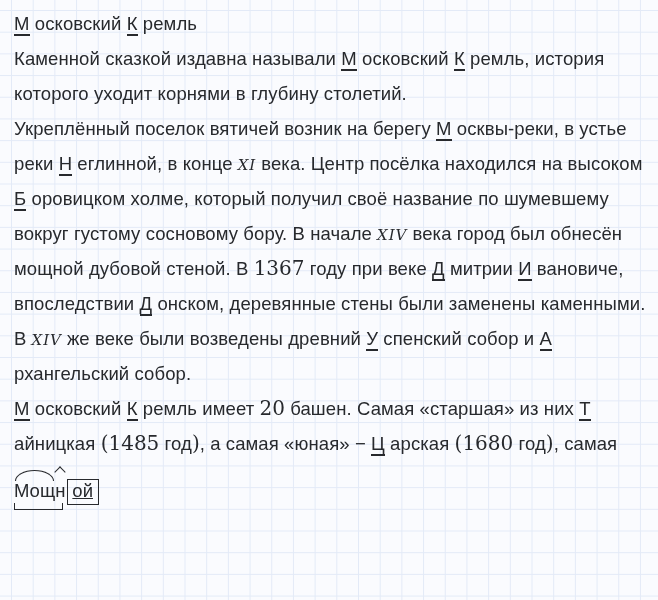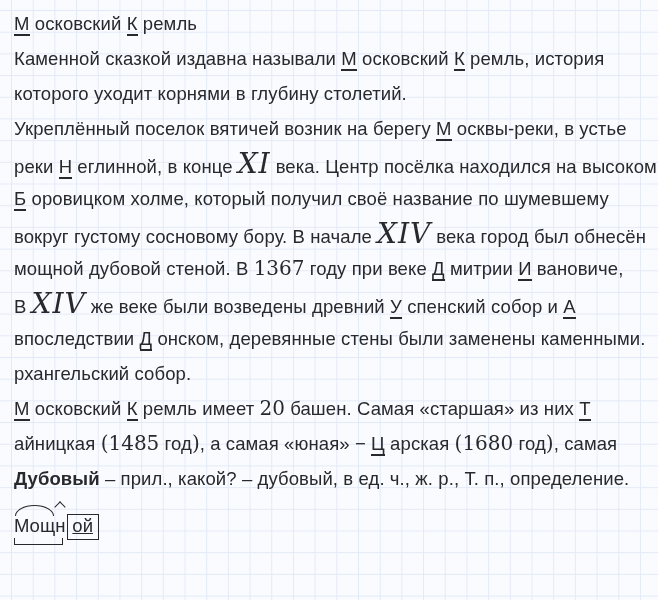--- a/index.html
+++ b/index.html
@@ -35,21 +35,21 @@
   .u{border-bottom:2px solid var(--ink);}
   .b{font-weight:700;}
   .num{
     font-family:"DejaVu Serif",serif;
     font-size:20px;
     letter-spacing:0;
   }
   .roman{
     font-family:"DejaVu Serif",serif;
     font-style:italic;
-    font-size:28px;
+    font-size:15px;
     margin:0 5px;
     letter-spacing:1px;
   }
   
   .morph{
     position:relative;
     margin:4px 0 0 14px;
     padding-top:14px;
     font-size:18.5px;
     line-height:22px;
@@ -103,26 +103,25 @@
 <div class="page">
   <div class="text-area">
       <div class="line"><span class="run u">М</span><span class="run"> осковский </span><span class="run u">К</span><span class="run"> ремль</span></div>
       <div class="line"><span class="run">Каменной сказкой издавна называли </span><span class="run u">М</span><span class="run"> осковский </span><span class="run u">К</span><span class="run"> ремль, история</span></div>
       <div class="line"><span class="run">которого уходит корнями в глубину столетий.</span></div>
       <div class="line"><span class="run">Укреплённый поселок вятичей возник на берегу </span><span class="run u">М</span><span class="run"> осквы-реки, в устье</span></div>
       <div class="line"><span class="run">реки </span><span class="run u">Н</span><span class="run"> еглинной, в конце</span><span class="run roman">XI</span><span class="run">века. Центр посёлка находился на высоком</span></div>
       <div class="line"><span class="run u">Б</span><span class="run"> оровицком холме, который получил своё название по шумевшему</span></div>
       <div class="line"><span class="run">вокруг густому сосновому бору. В начале</span><span class="run roman">XIV</span><span class="run">века город был обнесён</span></div>
       <div class="line"><span class="run">мощной дубовой стеной. В </span><span class="run num">1367</span><span class="run"> году при веке </span><span class="run u">Д</span><span class="run"> митрии </span><span class="run u">И</span><span class="run"> вановиче,</span></div>
+      <div class="line"><span class="run">впоследствии </span><span class="run u">Д</span><span class="run"> онском, деревянные стены были заменены каменными.</span></div>
       <div class="line"><span class="run">В</span><span class="run roman">XIV</span><span class="run">же веке были возведены древний </span><span class="run u">У</span><span class="run"> спенский собор и </span><span class="run u">А</span></div>
-      <div class="line"><span class="run">впоследствии </span><span class="run u">Д</span><span class="run"> онском, деревянные стены были заменены каменными.</span></div>
       <div class="line"><span class="run">рхангельский собор.</span></div>
       <div class="line"><span class="run u">М</span><span class="run"> осковский </span><span class="run u">К</span><span class="run"> ремль имеет </span><span class="run num">20</span><span class="run"> башен. Самая «старшая» из них </span><span class="run u">Т</span></div>
       <div class="line"><span class="run">айницкая </span><span class="run num">(1485</span><span class="run"> год</span><span class="run num">)</span><span class="run">, а самая «юная» − </span><span class="run u">Ц</span><span class="run"> арская </span><span class="run num">(1680</span><span class="run"> год</span><span class="run num">)</span><span class="run">, самая</span></div>
-      <div class="line"><span class="run b">Дубовый</span><span class="run"> – прил., какой? – дубовый, в ед. ч., ж. р., Т. п., определение.</span></div>
     </div>
 
   <div class="morph">
     <span class="stem">
       <span class="root">
         <i class="mark arc"></i>
         <span>Мощ</span>
       </span><span class="suffix">
         <i class="mark caret"></i>
         <span>н</span>

